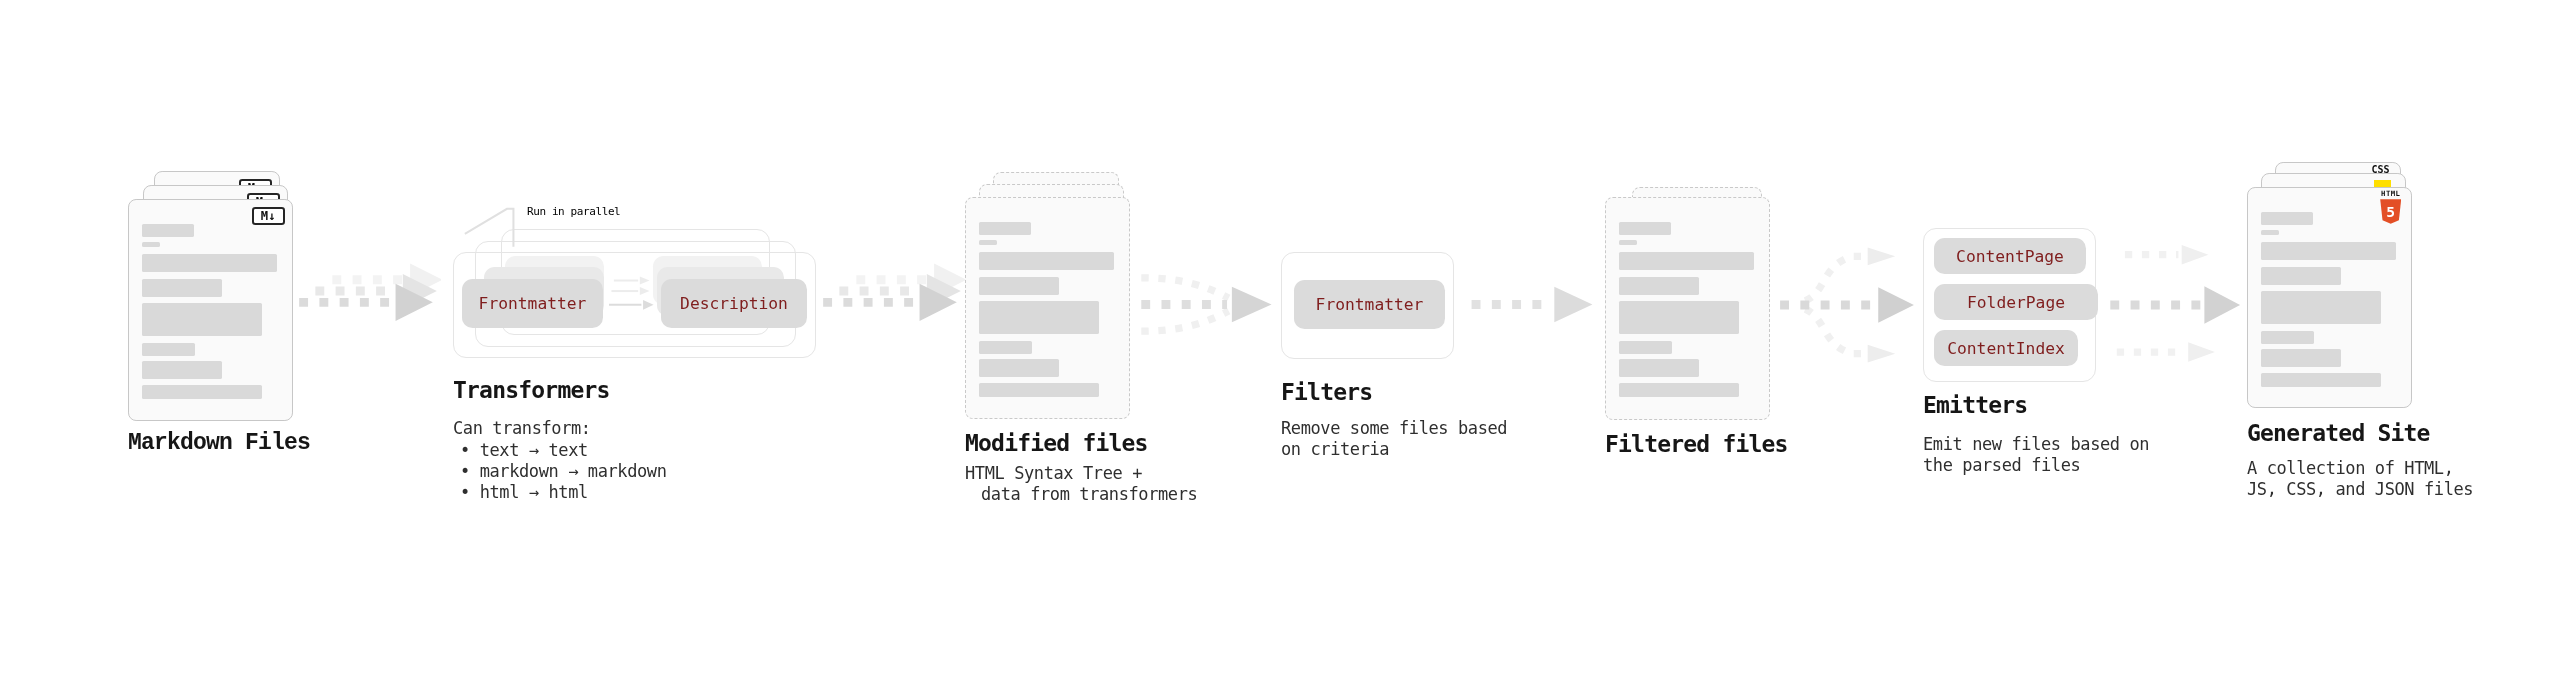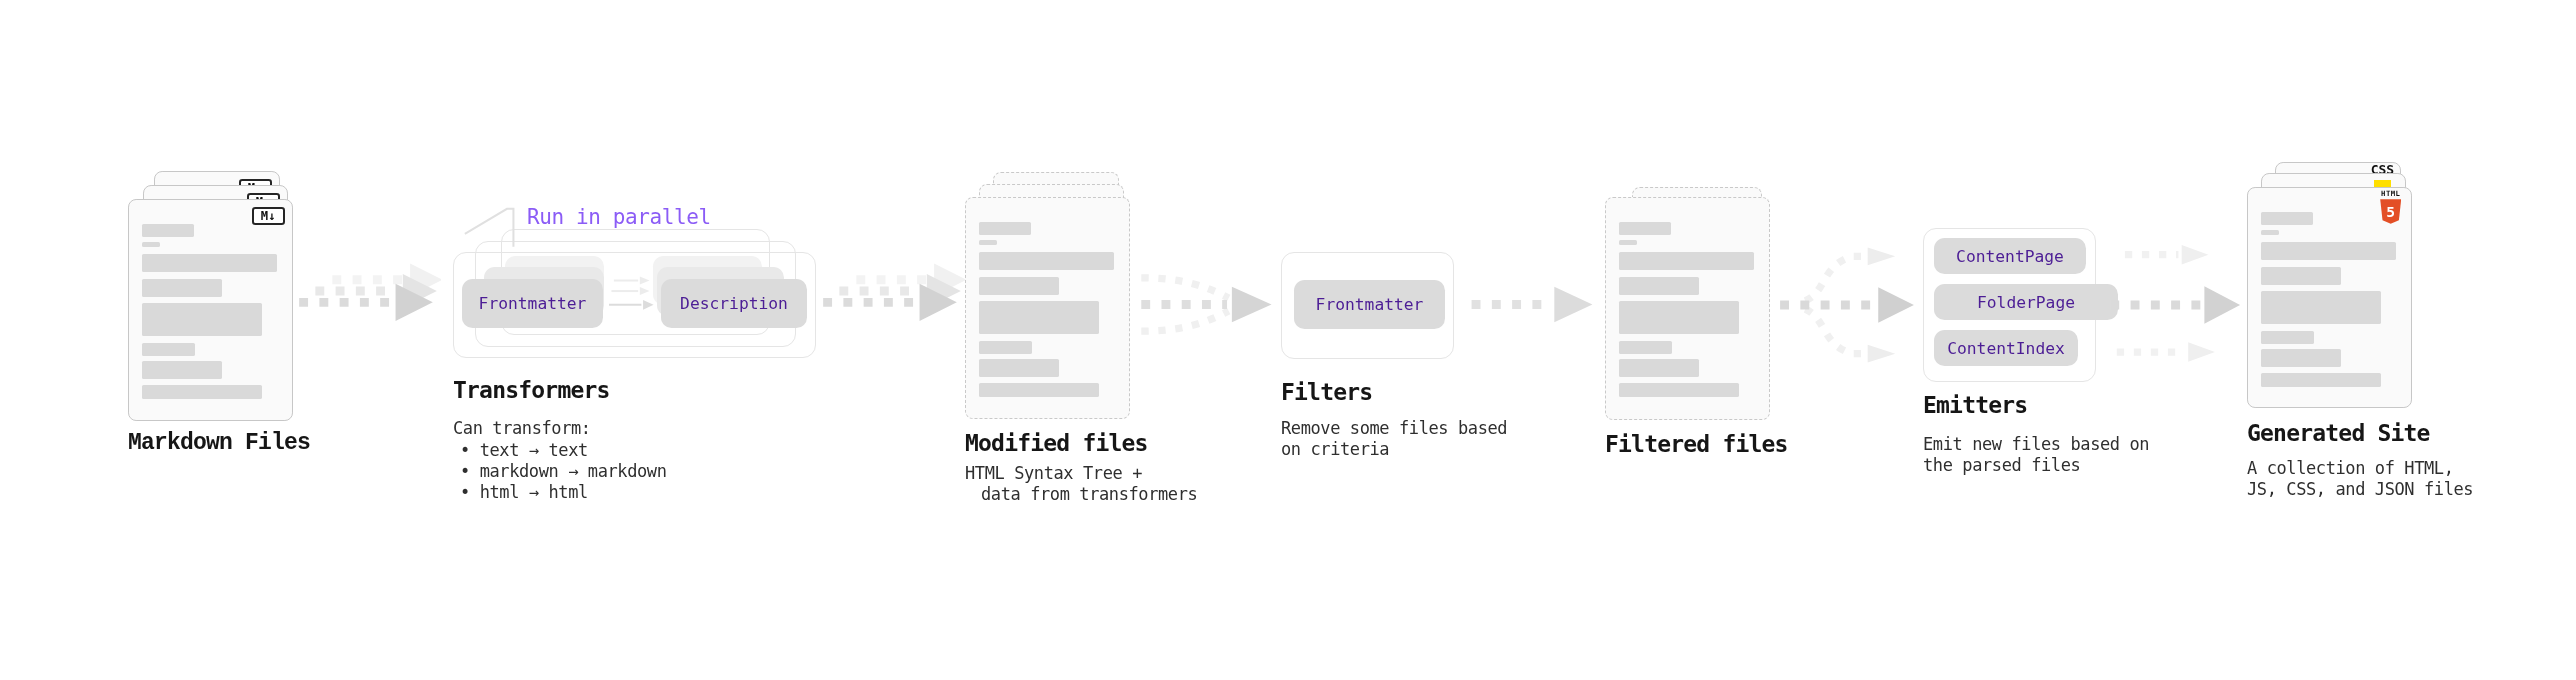--- a/index.html
+++ b/index.html
@@ -14,37 +14,37 @@
   .skel div:nth-child(1){top:24.4px;width:52px;height:12.2px;}
   .skel div:nth-child(2){top:42px;width:18px;height:4.9px;}
   .skel div:nth-child(3){top:54px;width:135px;height:18px;}
   .skel div:nth-child(4){top:79px;width:80px;height:18px;}
   .skel div:nth-child(5){top:103px;width:120px;height:33px;}
   .skel div:nth-child(6){top:143px;width:53px;height:13px;}
   .skel div:nth-child(7){top:161px;width:80px;height:18px;}
   .skel div:nth-child(8){top:185px;width:120px;height:14px;}
   .title{position:absolute;font-size:23px;font-weight:600;color:#161616;white-space:nowrap;letter-spacing:-0.8px;}
   .body-text{position:absolute;font-size:17px;color:#2f2f2f;white-space:nowrap;letter-spacing:-0.4px;}
-  .note{position:absolute;font-size:21px;color:#8b5cf6;white-space:nowrap;letter-spacing:-0.4px;}
+  .note{position:absolute;font-size:11px;color:#000000;white-space:nowrap;letter-spacing:-0.4px;}
   .groupbox{position:absolute;border:1.6px solid #e5e5e5;border-radius:13px;box-sizing:border-box;background:transparent;}
   .pill{position:absolute;background:#dbdbdb;border-radius:10.6px;display:flex;align-items:center;justify-content:center;
-        font-size:16.3px;color:#4c1d95;white-space:nowrap;}
+        font-size:16.3px;color:#7f1d1d;white-space:nowrap;}
   .pill.ghost1{background:#e9e9e9;}
   .pill.ghost2{background:#f2f2f2;}
   .arrow{position:absolute;}
   .md-badge{position:absolute;top:6.5px;right:7.3px;width:33px;height:18px;border:2.4px solid #252525;border-radius:3.3px;
         background:#ffffff;display:flex;align-items:center;justify-content:center;
         font-size:12.2px;font-weight:bold;color:#111;box-sizing:border-box;}
   .html5-badge{position:absolute;top:2.4px;right:8.1px;width:24.4px;text-align:center;}
   .html5-badge .word{font-size:7.3px;font-weight:bold;color:#111;letter-spacing:0.4px;line-height:8.1px;}
   .html5-badge .shield{width:21px;height:24.4px;margin:0.8px auto 0;background:#e34f26;color:#fff;
         clip-path:polygon(0 0,100% 0,89% 86%,50% 100%,11% 86%);
         display:flex;align-items:center;justify-content:center;font-size:14.6px;font-weight:bold;}
   .css-badge{position:absolute;top:3.3px;right:9.8px;width:19.5px;text-align:center;}
-  .css-badge .word{font-size:13px;font-weight:bold;color:#111;line-height:7.3px;}
+  .css-badge .word{font-size:10px;font-weight:bold;color:#111;line-height:7.3px;}
   .css-badge .bar{height:3.3px;background:#2f6fe0;margin-top:0.8px;border-radius:0.8px;}
   .js-badge{position:absolute;top:5.7px;right:14px;width:17px;height:8.1px;background:#ffdf00;}
 </style>
 </head>
 <body>
 
 <div id="canvas">
 
   <div>
     <div class="card" style="left:154px;top:171px;width:126px;height:222px;">
@@ -194,21 +194,21 @@
     <polygon points="113,19 113,41 147,30" fill="#ededed"></polygon>
     <path d="M 36,95 C 62,106 56,138 93,150 L 110,150" fill="none" stroke="#f0f0f0" stroke-width="9" stroke-dasharray="9 12"></path>
     <polygon points="113,139 113,161 147,150" fill="#ededed"></polygon>
     <line x1="5" y1="90" x2="122" y2="90" stroke="#d9d9d9" stroke-width="11" stroke-dasharray="11 14"></line>
     <polygon points="126,68 126,112 170,90" fill="#d0d0d0"></polygon>
   </svg>
 
   <div>
     <div class="groupbox" style="left:1923px;top:228px;width:173px;height:154px;"></div>
     <div class="pill" style="left:1934px;top:238px;width:152px;height:36px;">ContentPage</div>
-    <div class="pill" style="left:1934px;top:284px;width:184px;height:36px;">FolderPage</div>
+    <div class="pill" style="left:1934px;top:284px;width:164px;height:36px;">FolderPage</div>
     <div class="pill" style="left:1934px;top:330px;width:144px;height:36px;">ContentIndex</div>
   </div>
   <div class="title" style="left:1923px;top:392px;">Emitters</div>
   <div class="body-text" style="left:1923px;top:434px;">Emit new files based on</div>
   <div class="body-text" style="left:1923px;top:455px;">the parsed files</div>
 
   <svg class="arrow" style="left:2107px;top:232px;" width="138" height="146" viewBox="0 0 170 180">
     <line x1="22" y1="28" x2="88" y2="28" stroke="#f1f1f1" stroke-width="9" stroke-dasharray="9 12"></line>
     <polygon points="92,16 92,40 125,28" fill="#efefef"></polygon>
     <line x1="4" y1="90" x2="115" y2="90" stroke="#dadada" stroke-width="11" stroke-dasharray="11 14"></line>

